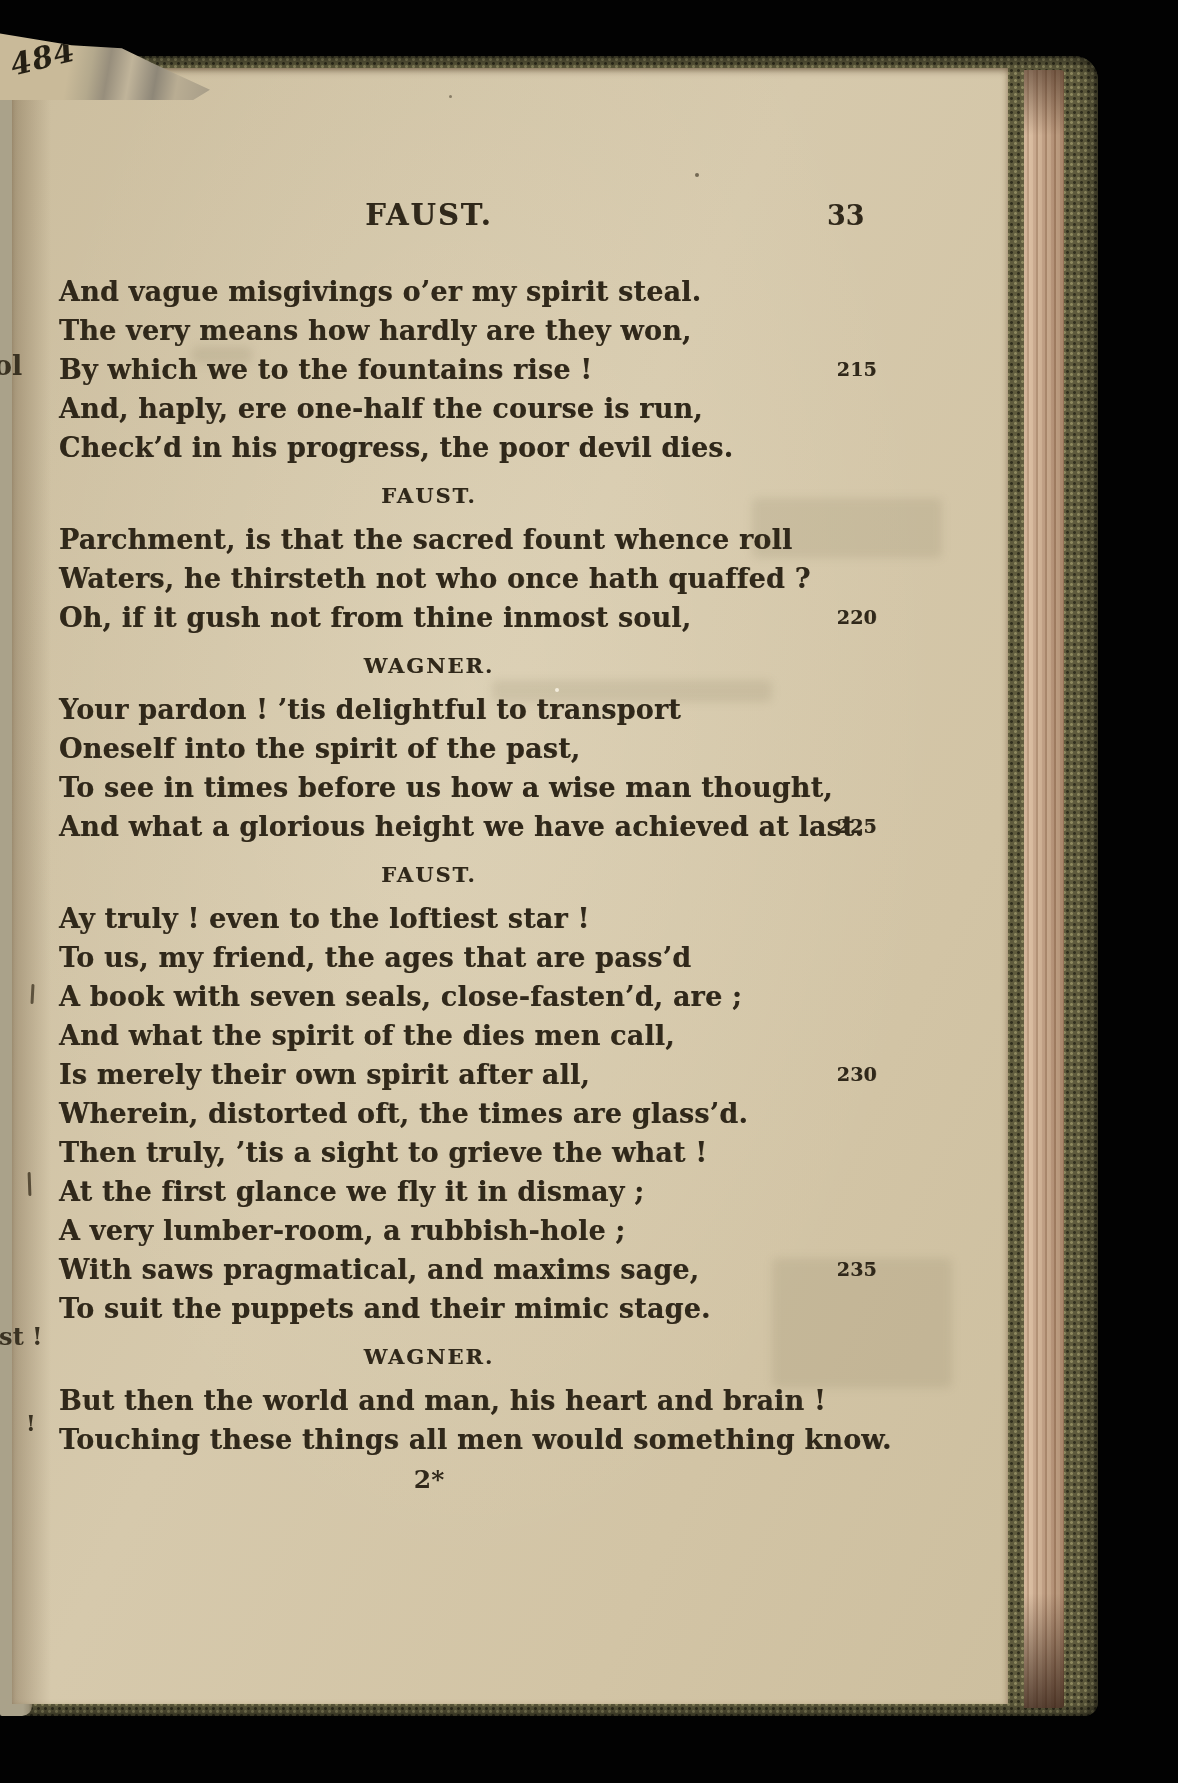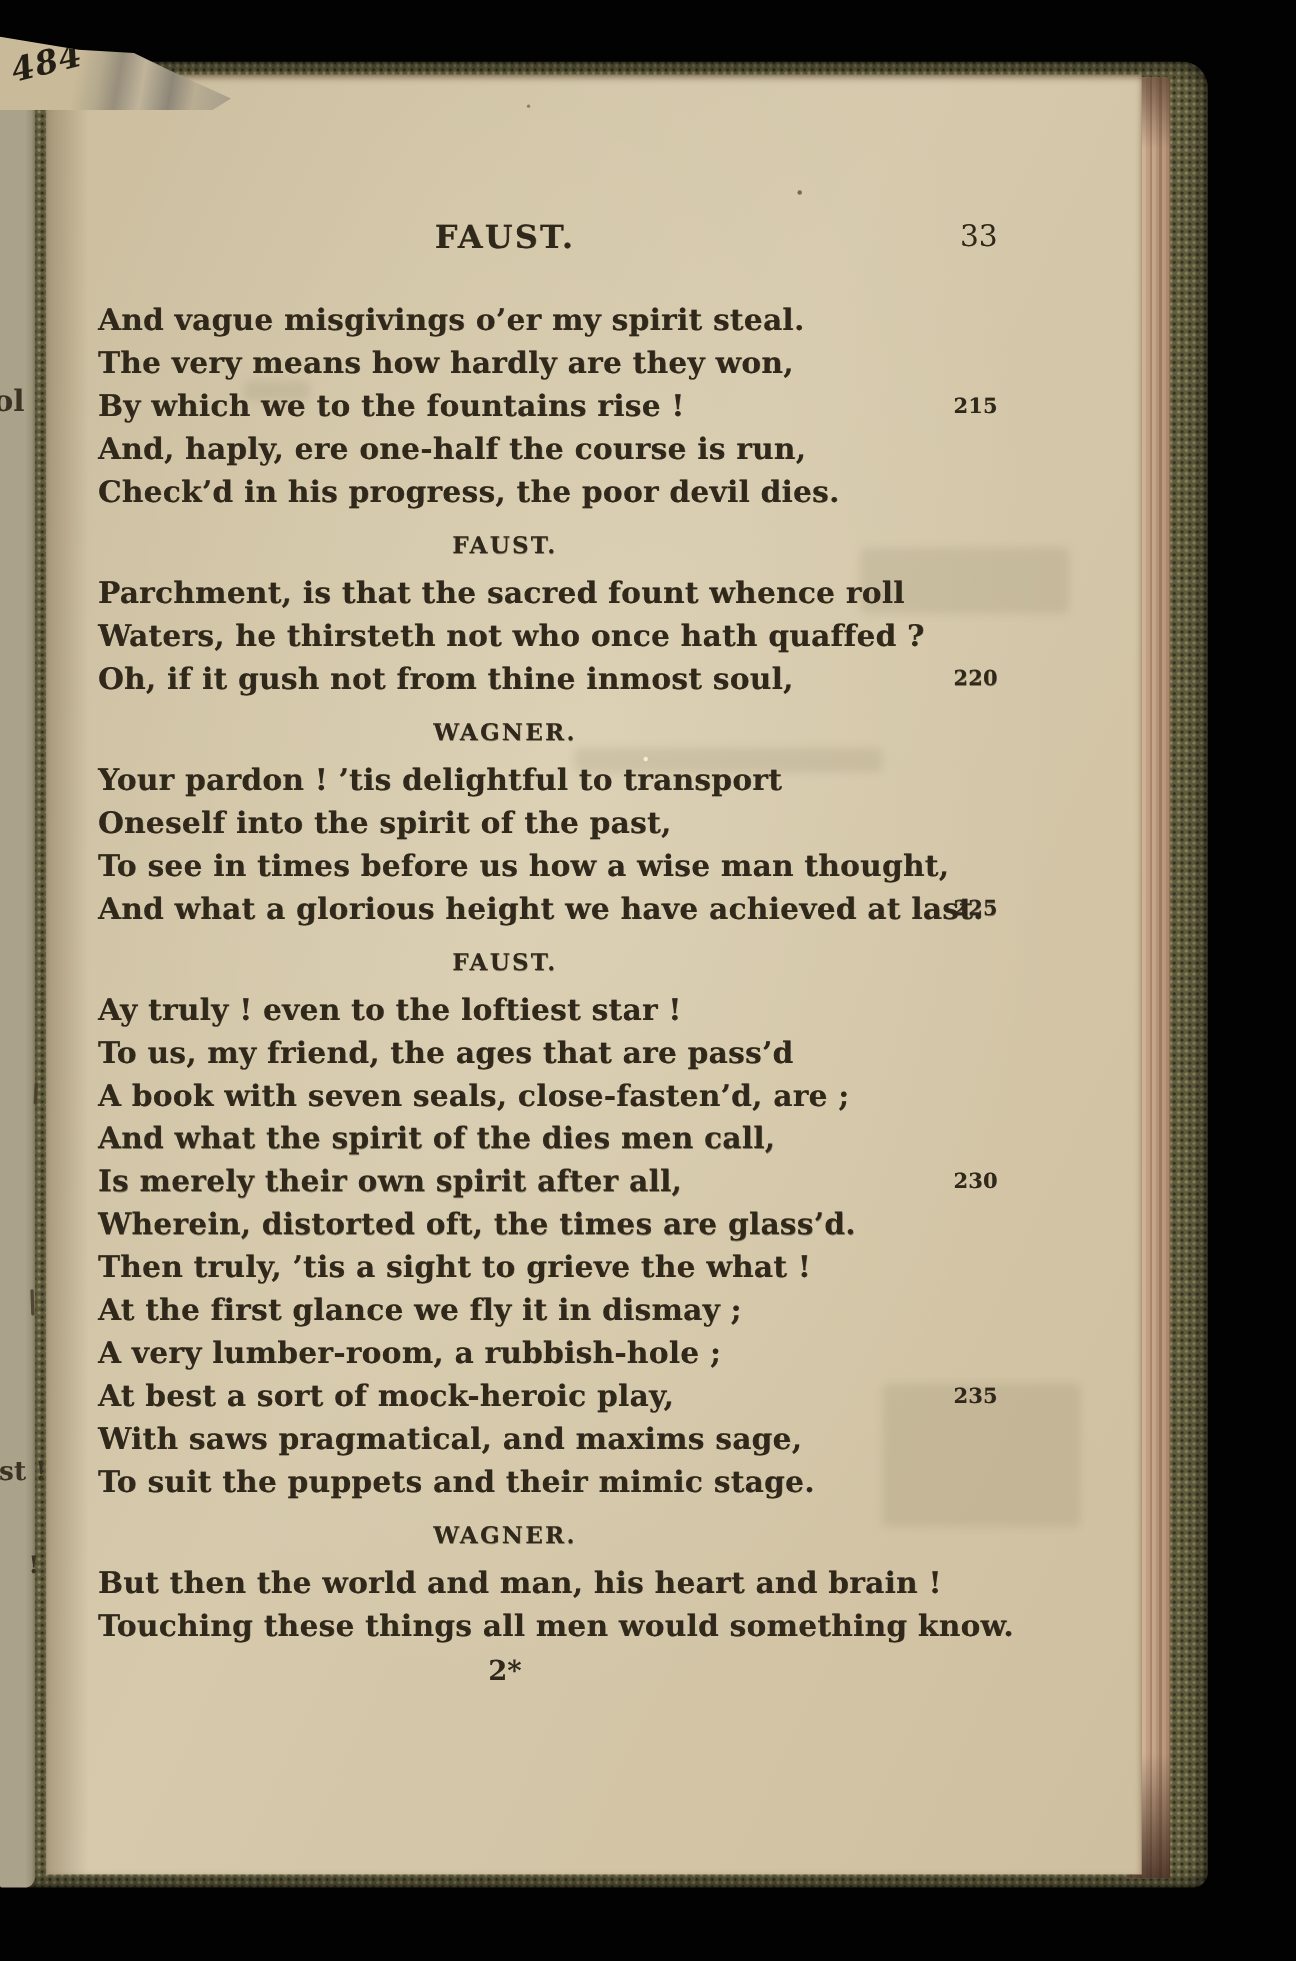--- a/index.html
+++ b/index.html
@@ -30,21 +30,21 @@
     border-radius:0 3px 3px 0;
   }
   
   .adjacent-strip{
     position:absolute;left:0;top:70px;width:32px;height:1646px;
     background:linear-gradient(90deg,#aaa28a 0 72%,#9a9179 90%,#7c745a 100%);
     border-radius:0 0 10px 2px;
   }
   
   .paper{
-    position:absolute;left:42px;top:68px;width:996px;height:1636px;
+    position:absolute;left:12px;top:68px;width:996px;height:1636px;
     background:
       radial-gradient(ellipse at 46% 38%, rgba(255,250,233,.16), rgba(255,255,255,0) 62%),
       linear-gradient(115deg,#ccbe9f,#d6c9ac 45%,#d2c4a5 76%,#cdbf9f);
     box-shadow:inset 0 5px 7px -3px rgba(66,45,25,.6), inset -3px 0 6px -2px rgba(120,90,60,.35);
   }
   .gutter-shadow{
     position:absolute;left:0;top:0;width:52px;height:100%;
     background:linear-gradient(90deg,rgba(92,72,46,.35),rgba(92,72,46,0) 75%);
   }
   .bleed{position:absolute;background:rgba(108,98,72,.13);filter:blur(4px);border-radius:6px;}
@@ -54,22 +54,22 @@
     position:absolute;left:47px;top:130px;width:822px;
     color:#30281a;
   }
   .page-header{position:relative;height:40px;margin-bottom:34px;}
   .title{
     width:740px;text-align:center;
     font-size:29px;font-weight:700;letter-spacing:2px;
     text-shadow:.4px .4px .3px rgba(48,40,26,.55);
   }
   .pageno{
-    position:absolute;top:2px;left:768px;width:50px;text-align:right;
-    font-size:27px;font-weight:400;
+    position:absolute;top:2px;left:768px;width:50px;text-align:left;
+    font-size:27px;font-weight:700;
   }
   .speaker{
     width:740px;text-align:center;
     font-size:21px;font-weight:700;letter-spacing:2px;
     line-height:31px;margin-top:13px;margin-bottom:9px;
     text-shadow:.3px .3px .3px rgba(48,40,26,.5);
   }
   .line{
     position:relative;width:822px;line-height:39px;
     font-size:27px;font-weight:700;letter-spacing:.2px;
@@ -151,21 +151,21 @@
           <div class="speaker">FAUST.</div>
           <div class="line"><span>Ay truly ! even to the loftiest star !</span></div>
           <div class="line"><span>To us, my friend, the ages that are pass’d</span></div>
           <div class="line"><span>A book with seven seals, close-fasten’d, are ;</span></div>
           <div class="line"><span>And what the spirit of the dies men call,</span></div>
           <div class="line"><span>Is merely their own spirit after all,</span><span class="line-num">230</span></div>
           <div class="line"><span>Wherein, distorted oft, the times are glass’d.</span></div>
           <div class="line"><span>Then truly, ’tis a sight to grieve the what !</span></div>
           <div class="line"><span>At the first glance we fly it in dismay ;</span></div>
           <div class="line"><span>A very lumber-room, a rubbish-hole ;</span></div>
-          <div class="line"><span>At best a sort of mock-heroic play,</span><span class="line-num">235</span></div>
+          <div class="line"><span class="line-num">235</span></div>
           <div class="line"><span>With saws pragmatical, and maxims sage,</span></div>
           <div class="line"><span>To suit the puppets and their mimic stage.</span></div>
           <div class="speaker">WAGNER.</div>
           <div class="line"><span>But then the world and man, his heart and brain !</span></div>
           <div class="line"><span>Touching these things all men would something know.</span></div>
         </main>
 
       <div class="sig">2*</div>
     </div>
   </div>

